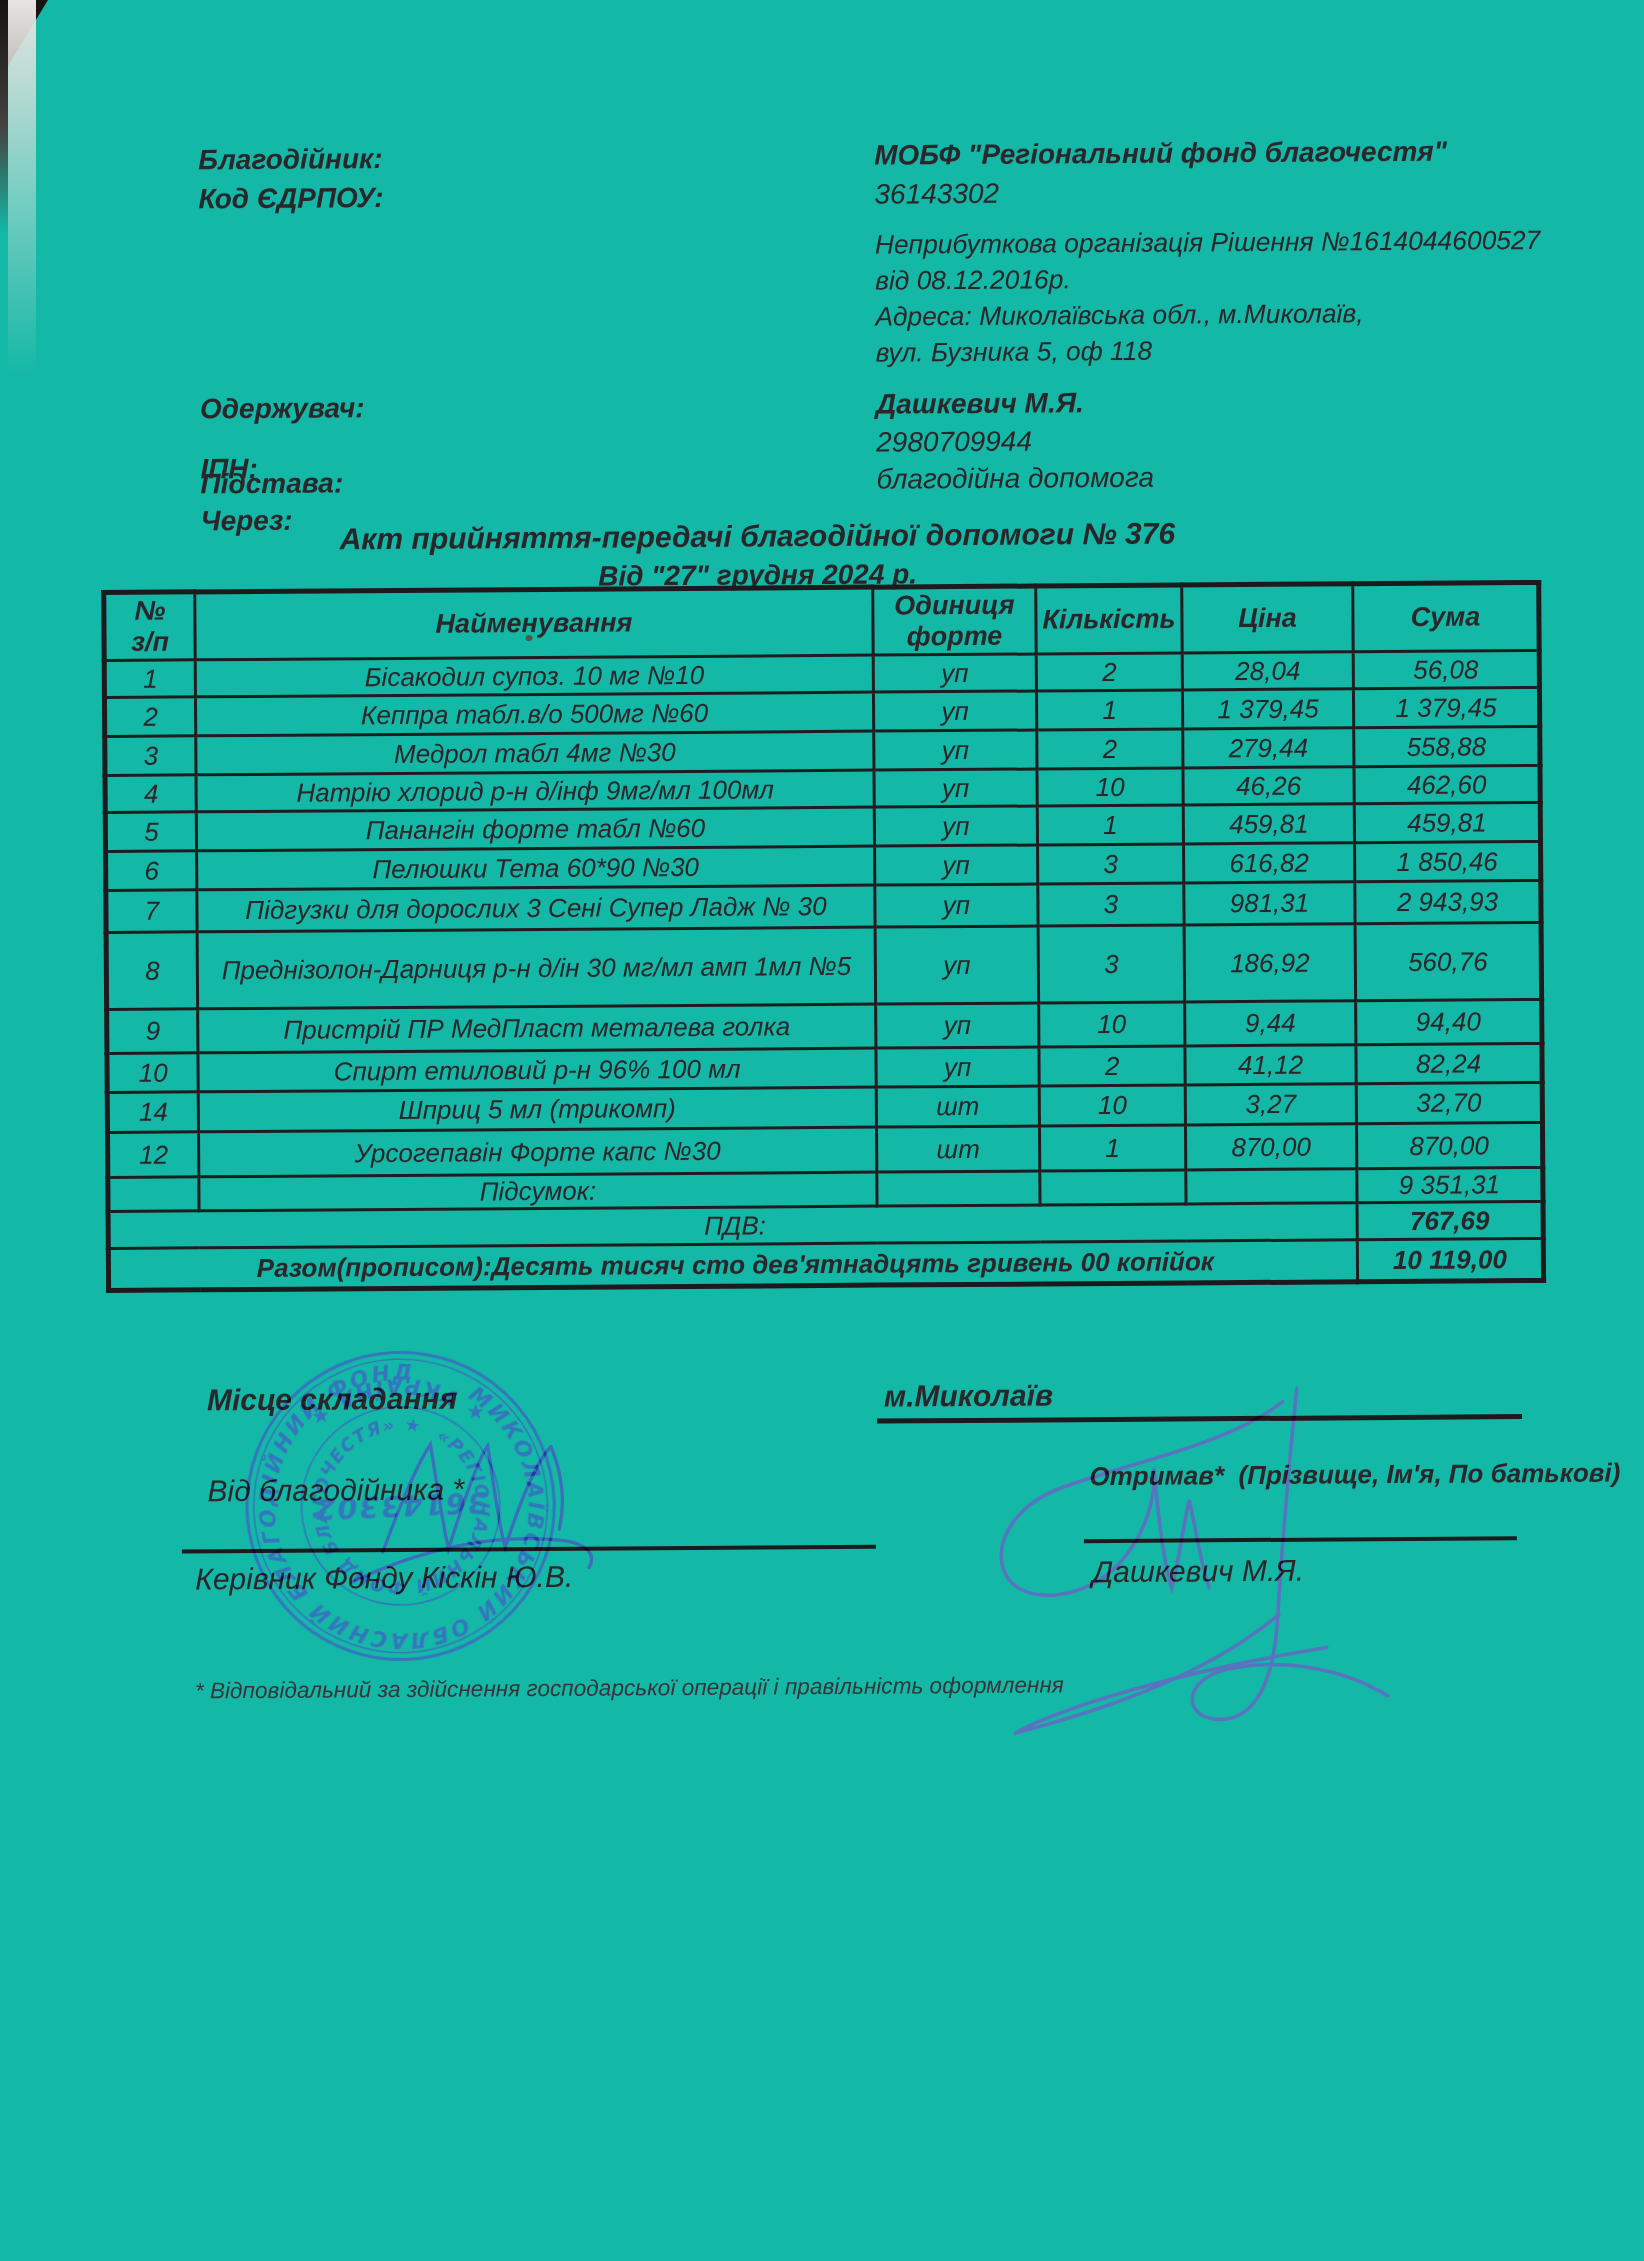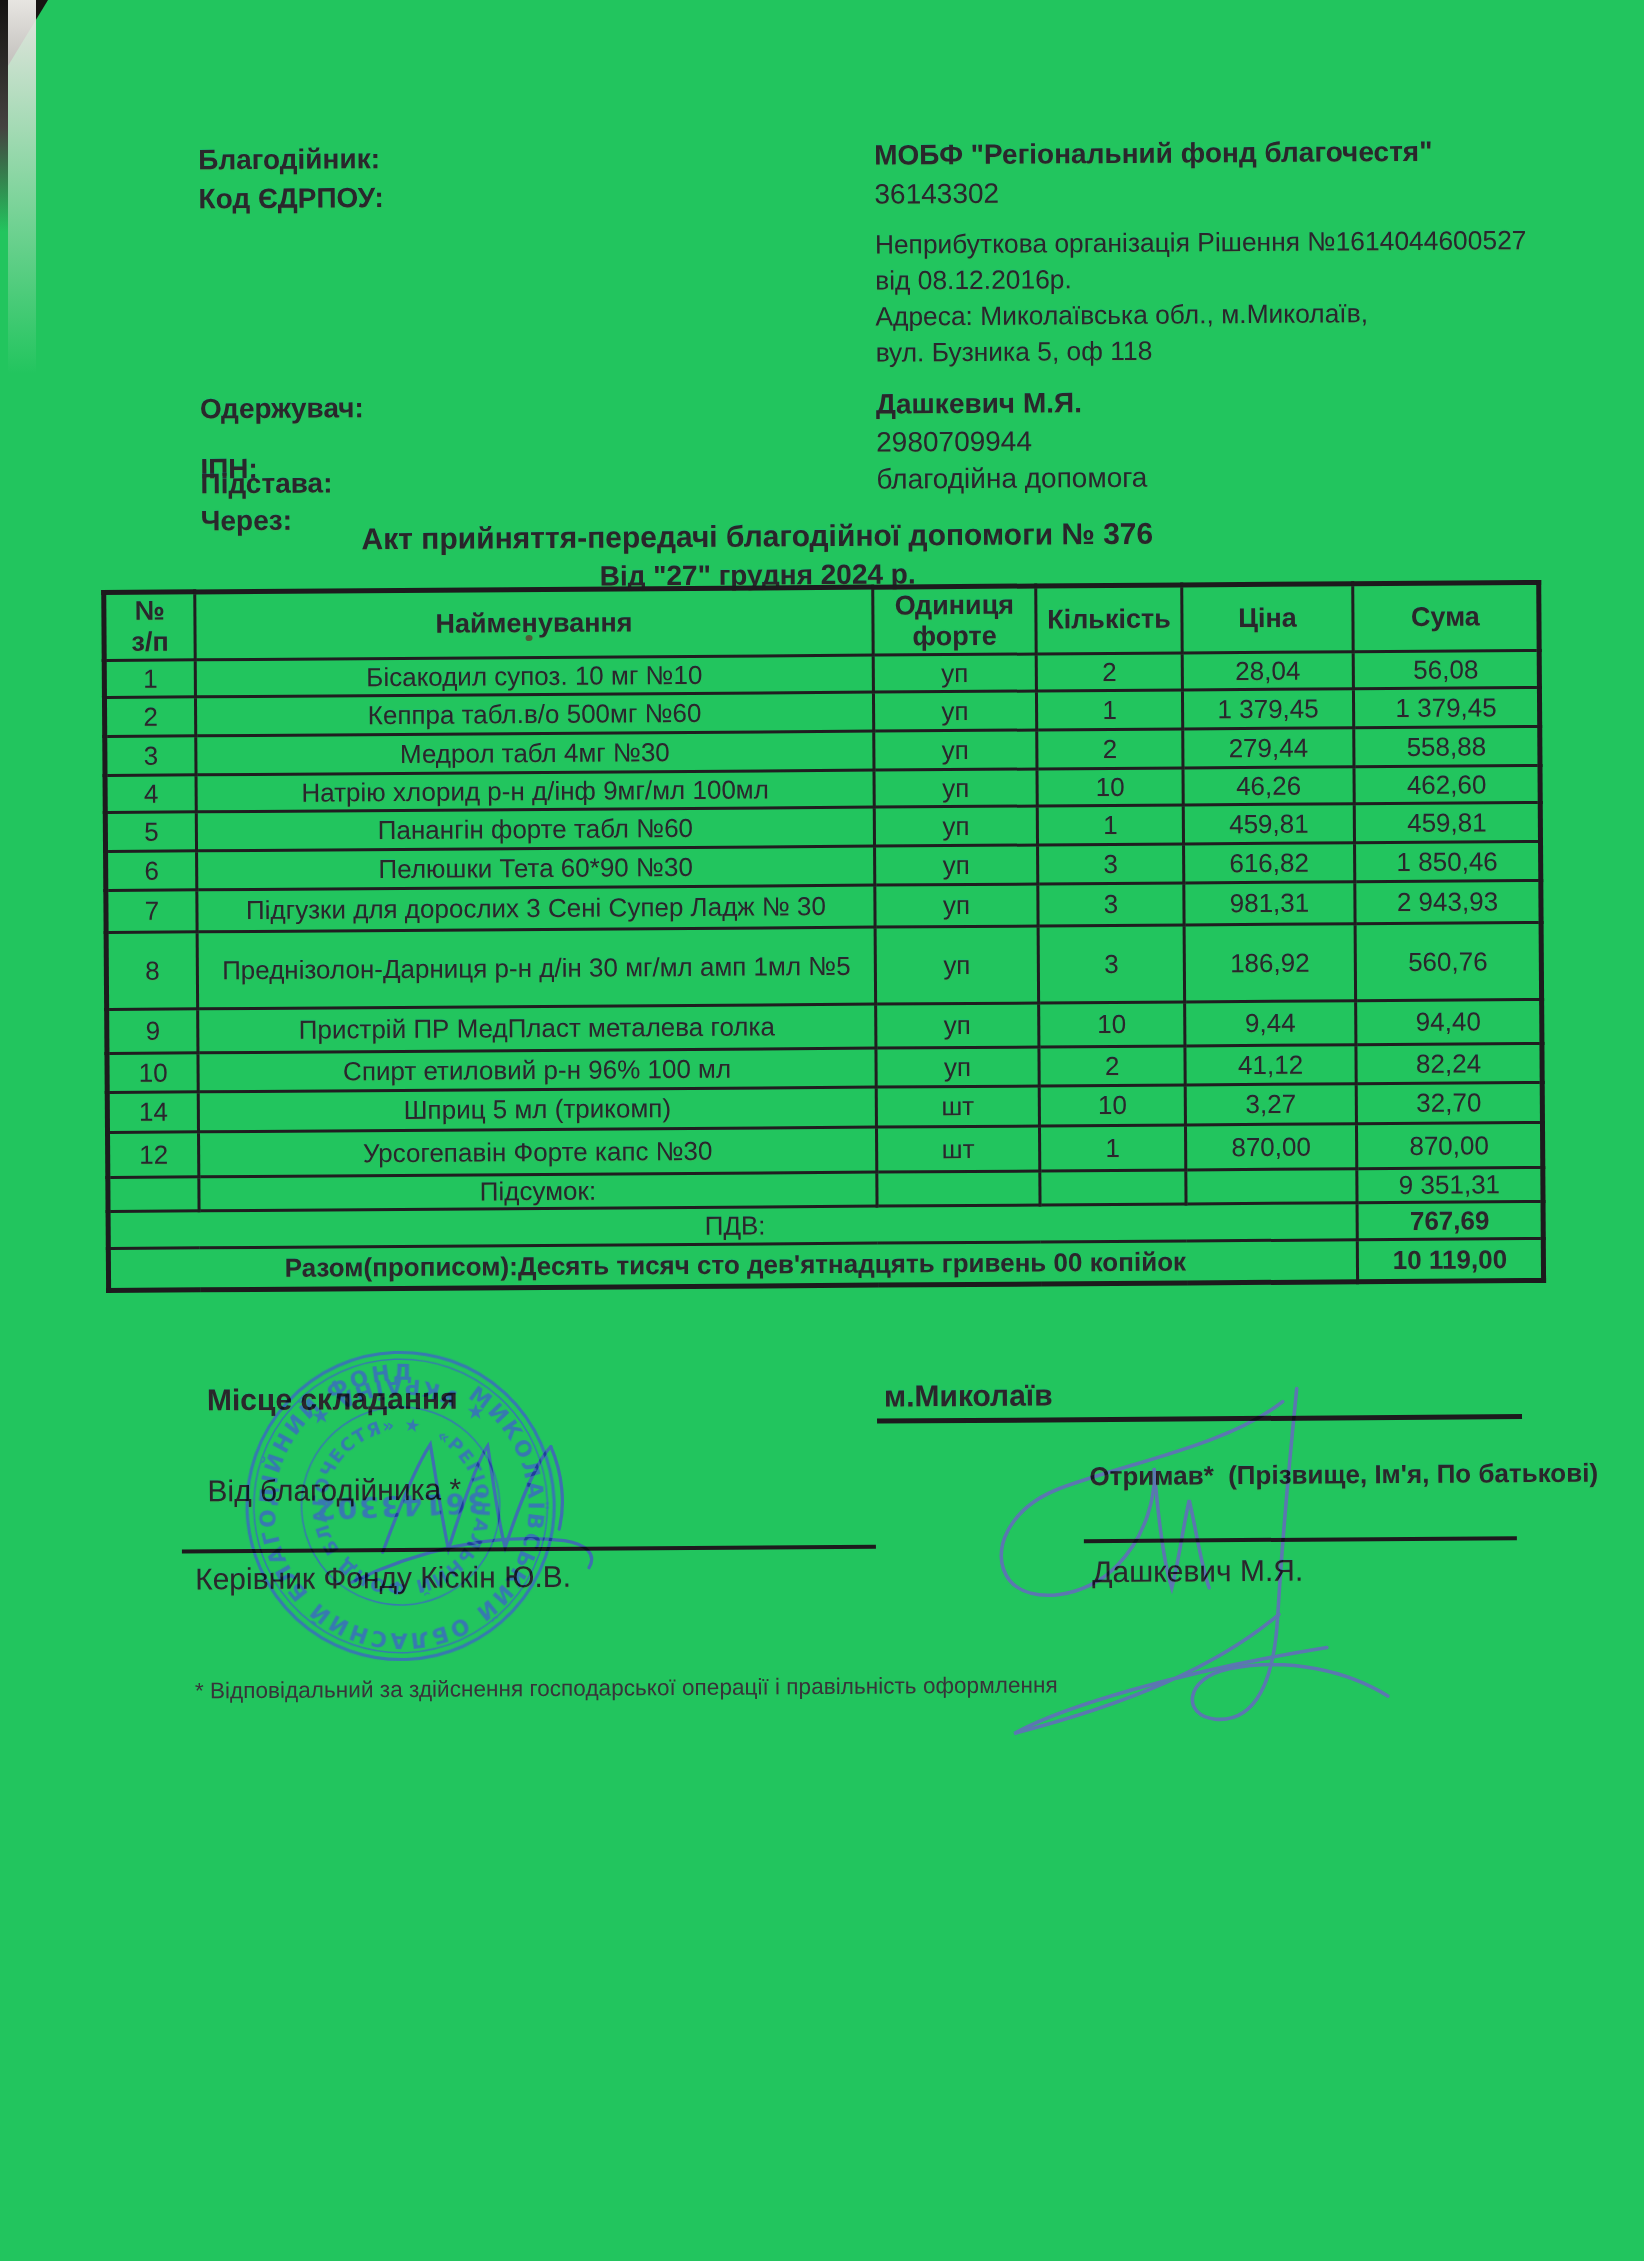--- a/index.html
+++ b/index.html
@@ -1,17 +1,17 @@
 <!DOCTYPE html>
 <html style="font-size:10.3px"><head>
 <meta charset="utf-8">
 <style>
   html,body{margin:0;padding:0;width:1645px;height:2261px;overflow:hidden;
     background:#e9e7ea;font-family:"Liberation Sans",sans-serif;}
-  .sheet{position:absolute;inset:0;background:#22c55e;}
+  .sheet{position:absolute;inset:0;background:#14b8a6;font-style:italic;}
   .tilt{position:absolute;inset:0;transform:rotate(-0.4deg);transform-origin:822px 1129px;}
   .txt{position:absolute;color:#2a272b;white-space:pre;line-height:1.18;}
   .b{font-weight:bold;}
   .fr{text-shadow:0 -1px 0 rgba(0,170,215,0.16),0 1px 0 rgba(190,80,40,0.12);}
   
   .lbl{font-size:28px;font-weight:bold;}
   .val{font-size:28px;}
   .note{font-size:26.4px;}
   
   .title-wrap{position:absolute;left:97px;top:519px;width:1329px;text-align:center;}

